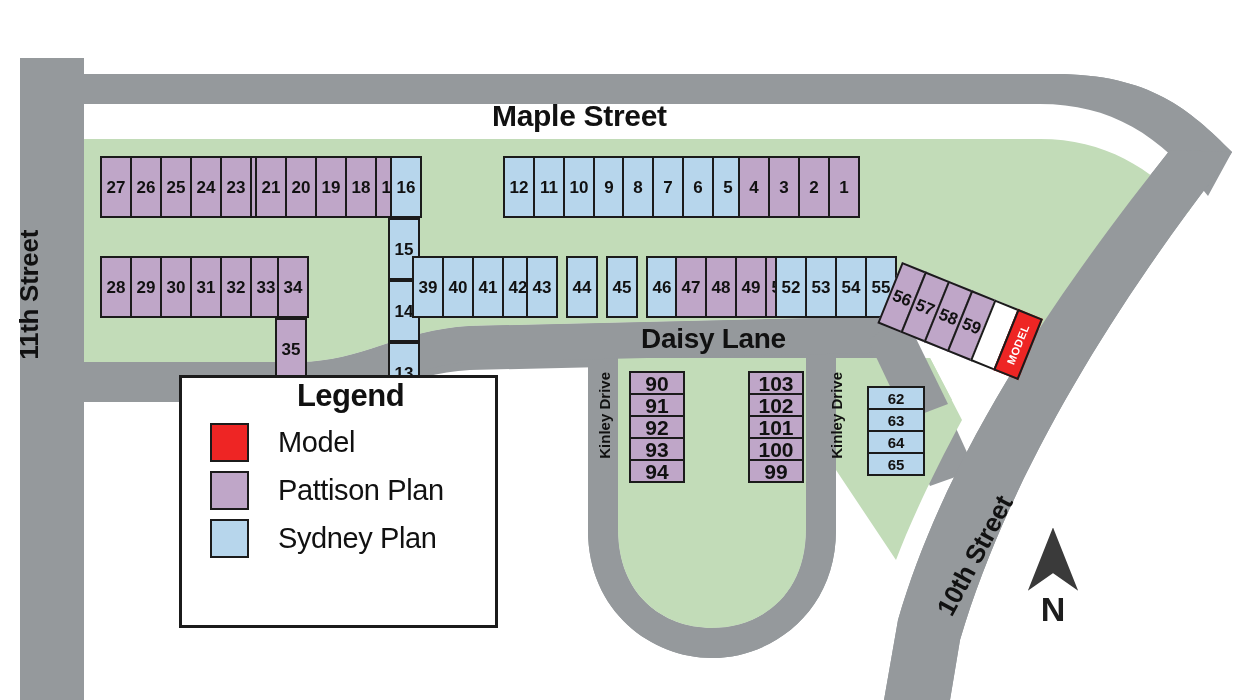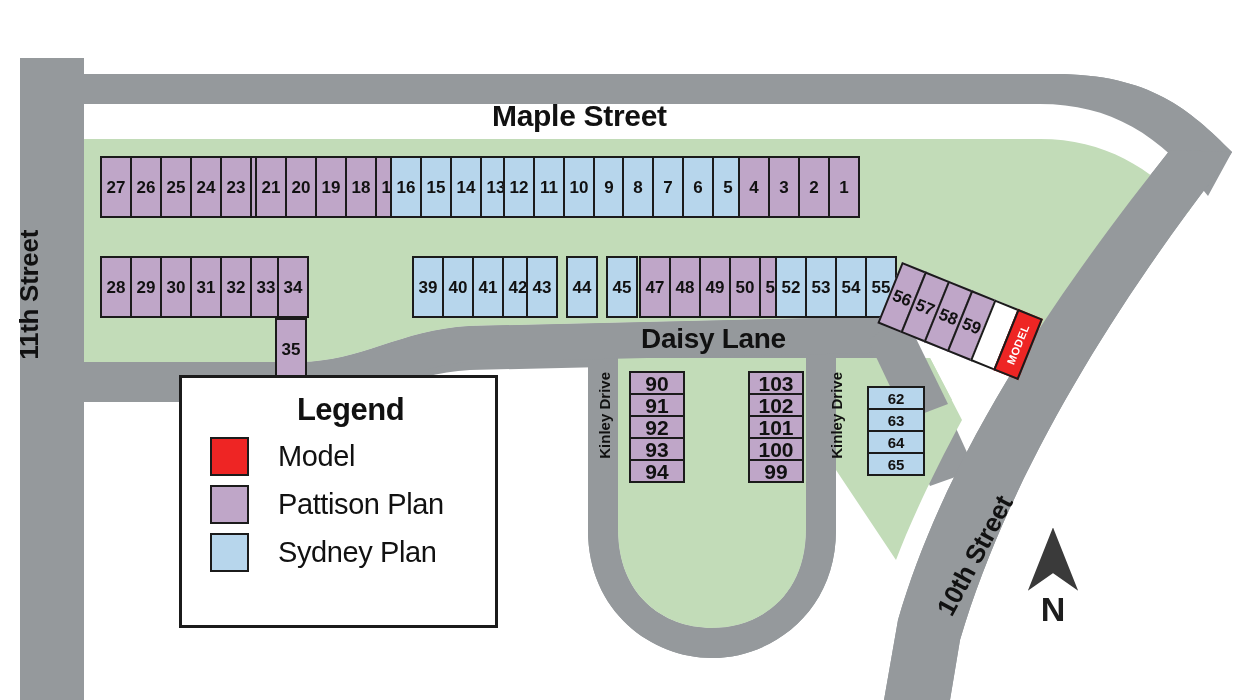--- a/index.html
+++ b/index.html
@@ -128,21 +128,20 @@
     height: 253px;
     background: #ffffff;
     border: 3px solid #1b1b1b;
     box-sizing: border-box;
   }
   #legend-title {
     text-align: center;
     font-size: 31px;
     font-weight: bold;
     color: #111111;
-    margin-top: 14px;
     letter-spacing: -0.5px;
     padding-left: 24px;
   }
   .legend-row {
     display: flex;
     align-items: center;
     margin-top: 9px;
     padding-left: 28px;
   }
   .legend-swatch {
@@ -293,21 +292,21 @@
       <div class="lot plan-pattison">23</div>
       <div class="lot plan-pattison">22</div>
     </div>
   <div class="lot-row row-top" style="left:255px; top:156px;">
       <div class="lot plan-pattison">21</div>
       <div class="lot plan-pattison">20</div>
       <div class="lot plan-pattison">19</div>
       <div class="lot plan-pattison">18</div>
       <div class="lot plan-pattison">17</div>
     </div>
-  <div class="lot-row row-top" style="left:390px; top:156px;">
+  <div class="lot-row row-top" style="left:390px; top:156px;flex-direction:column;">
       <div class="lot plan-sydney">16</div>
       <div class="lot plan-sydney">15</div>
       <div class="lot plan-sydney">14</div>
       <div class="lot plan-sydney">13</div>
     </div>
   <div class="lot-row row-top" style="left:503px; top:156px;">
       <div class="lot plan-sydney">12</div>
       <div class="lot plan-sydney">11</div>
       <div class="lot plan-sydney">10</div>
       <div class="lot plan-sydney">9</div>
@@ -345,21 +344,21 @@
       <div class="lot plan-sydney">40</div>
       <div class="lot plan-sydney">41</div>
       <div class="lot plan-sydney">42</div>
     </div>
   <div class="lot-row row-mid" style="left:526px; top:256px;gap:10px;">
       <div class="lot plan-sydney">43</div>
       <div class="lot plan-sydney">44</div>
       <div class="lot plan-sydney">45</div>
       <div class="lot plan-sydney">46</div>
     </div>
-  <div class="lot-row row-mid" style="left:639px; top:256px;">
+  <div class="lot-row row-mid" style="left:675px; top:256px;">
       <div class="lot plan-pattison">47</div>
       <div class="lot plan-pattison">48</div>
       <div class="lot plan-pattison">49</div>
       <div class="lot plan-pattison">50</div>
       <div class="lot plan-pattison">51</div>
     </div>
   <div class="lot-row row-mid" style="left:775px; top:256px;">
       <div class="lot plan-sydney">52</div>
       <div class="lot plan-sydney">53</div>
       <div class="lot plan-sydney">54</div>

